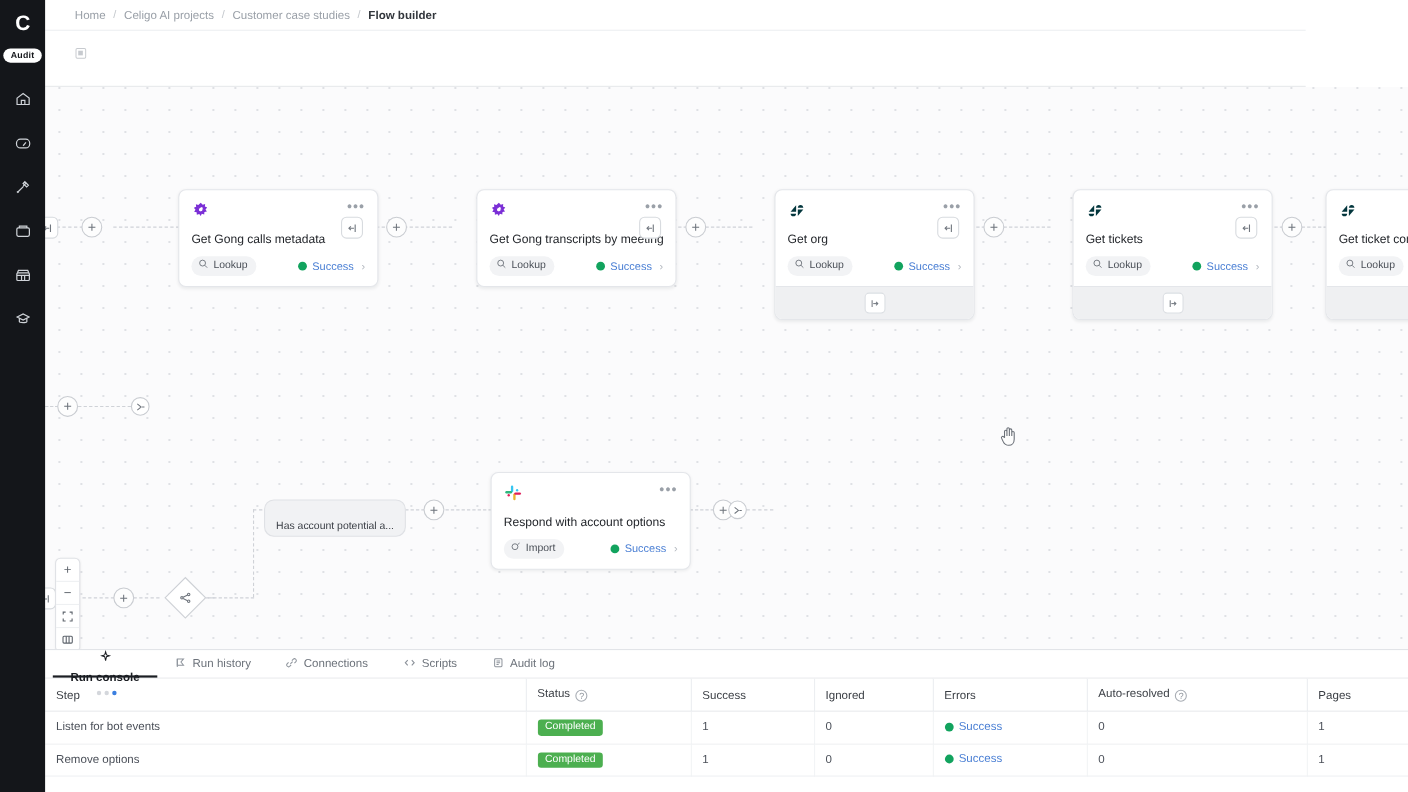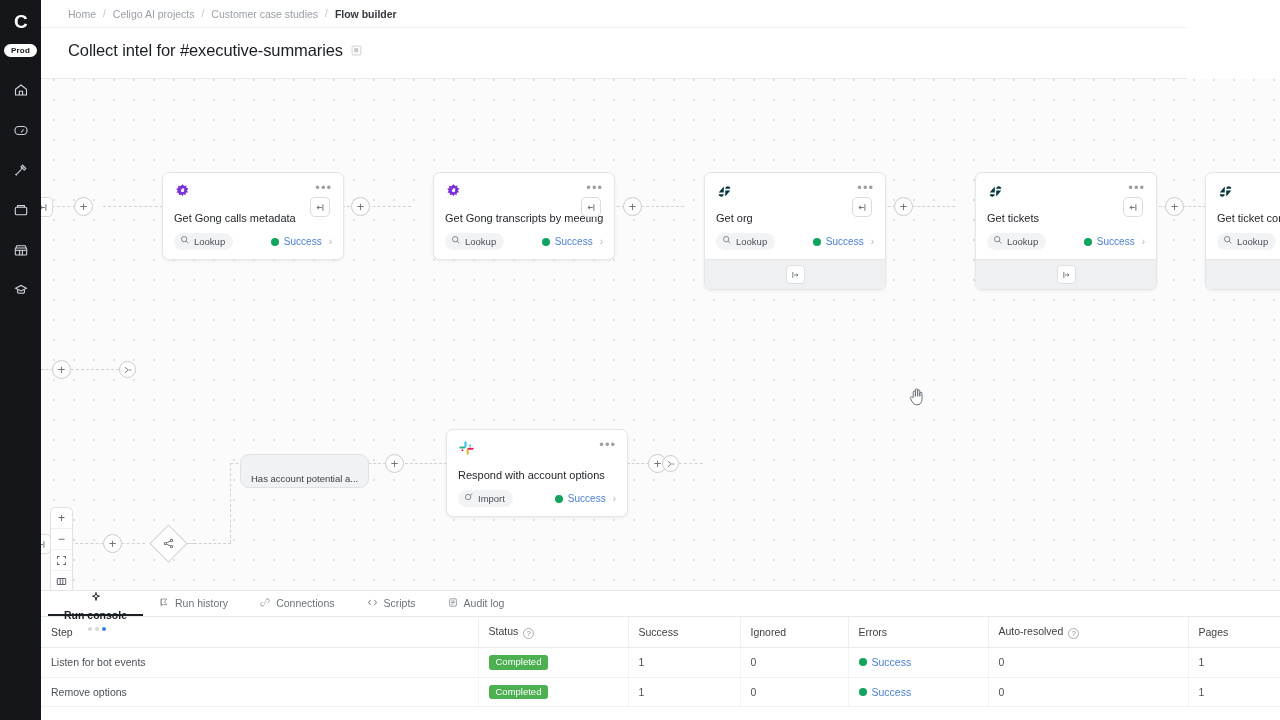--- a/index.html
+++ b/index.html
@@ -247,21 +247,21 @@
   }
   .errcell { display: inline-flex; align-items: center; gap: 5px; color: #4a7fd4; }
 </style>
 </head>
 <body>
 
 <div id="app">
 
   <div id="rail">
     <div class="rail-logo">C</div>
-    <div class="rail-badge">Prod</div>
+    <div class="rail-badge">Audit</div>
 
     <div class="rail-ico">
       <svg width="16" height="16" viewBox="0 0 16 16" fill="none" stroke="#cfd3d8" stroke-width="1.1">
         <path d="M2.5 7.2 8 3l5.5 4.2V13H2.5z"></path>
           <path d="M6.4 13V9.3h3.2V13"></path>
       </svg>
     </div>
     <div class="rail-ico">
       <svg width="16" height="16" viewBox="0 0 16 16" fill="none" stroke="#cfd3d8" stroke-width="1.1">
         <rect x="2" y="4.5" width="12" height="8" rx="3.6"></rect>
@@ -303,21 +303,20 @@
       <span class="crumb">Home</span>
       <span class="crumb-sep">/</span>
       <span class="crumb">Celigo AI projects</span>
       <span class="crumb-sep">/</span>
       <span class="crumb">Customer case studies</span>
       <span class="crumb-sep">/</span>
       <span class="crumb last">Flow builder</span>
     </div>
     <div id="title-zone">
       <div id="title-row">
-        <div id="flow-title">Collect intel for #executive-summaries</div>
         <span class="edit-ico">
           <svg width="11" height="11" viewBox="0 0 12 12" fill="none" stroke="#9aa0a8" stroke-width="1">
             <rect x="1.2" y="1.2" width="9.6" height="9.6" rx="1.2"></rect>
             <rect x="3.4" y="3.4" width="4.6" height="4.6" fill="#9aa0a8" stroke="none"></rect>
           </svg>
         </span>
       </div>
     </div>
   </div>
 

